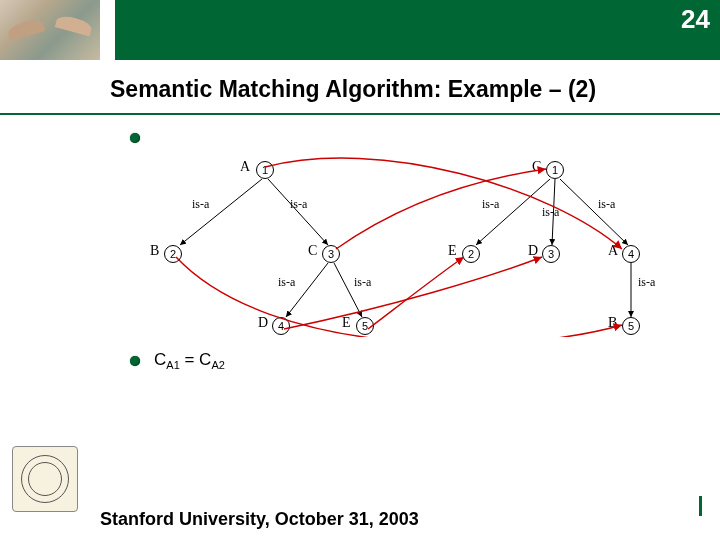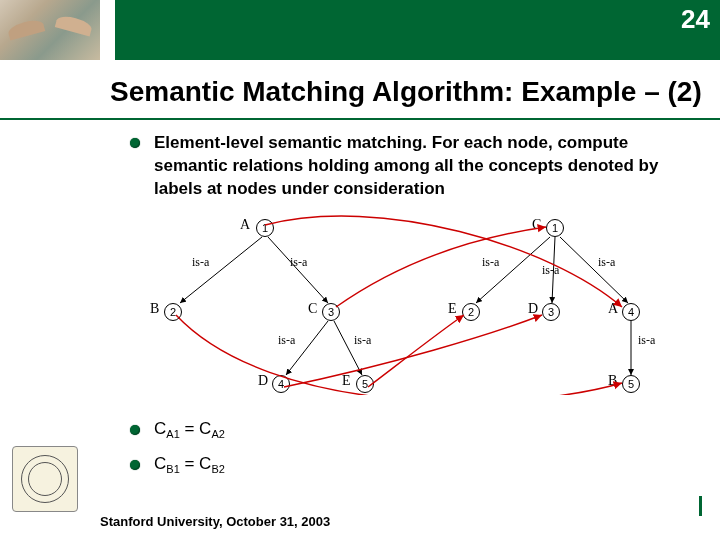--- a/index.html
+++ b/index.html
@@ -6,67 +6,66 @@
   body { width: 720px; height: 540px; font-family: Arial, Helvetica, sans-serif; background: #fff; position: relative; overflow: hidden; }
 
   .header-row { display: flex; height: 60px; gap: 15px; }
   .header-img { width: 100px; height: 60px; background: linear-gradient(135deg,#d4c8b6 0%,#b8a88e 30%,#8a9a8c 60%,#c8bba0 100%); position: relative; }
   .header-img::before { content:""; position:absolute; left:8px; top:22px; width:36px; height:14px; background:#c0a080; border-radius:50% 50% 0 0; transform:rotate(-15deg); }
   .header-img::after { content:""; position:absolute; right:8px; top:18px; width:36px; height:14px; background:#d0b090; border-radius:50% 50% 0 0; transform:rotate(15deg); }
   .header-bar { flex:1; background:#006633; position:relative; }
   .page-num { position:absolute; top:4px; right:10px; color:#fff; font-size:26px; font-weight:bold; }
 
   .title-row { padding: 16px 18px 10px 110px; border-bottom: 2px solid #006633; margin-bottom: 8px; }
-  .title-row h1 { font-size:28px; font-weight:bold; color:#000; white-space:nowrap; }
+  .title-row h1 { font-size:23px; font-weight:bold; color:#000; white-space:nowrap; }
 
   .content { position: relative; }
 
   .bullet-main { display:flex; padding: 4px 40px 0 130px; }
   .bullet-dot { width:10px; height:10px; background:#006633; border-radius:50%; margin-top:6px; margin-right:14px; flex-shrink:0; box-shadow: inset -1px -1px 1px rgba(0,0,0,.3), 0 0 1px #004020; }
   .bullet-main p { font-size:17px; font-weight:bold; line-height:1.35; }
 
   .diagram { position: relative; height: 180px; margin: 14px 40px 8px 150px; }
   .node { position:absolute; width:18px; height:18px; border:1px solid #000; border-radius:50%; text-align:center; font-size:11px; line-height:16px; background:#fff; }
   .lbl { position:absolute; font-size:14px; font-family:"Times New Roman", serif; }
   .isa { position:absolute; font-size:12px; font-family:"Times New Roman", serif; }
   svg.edges { position:absolute; left:0; top:0; width:100%; height:100%; pointer-events:none; }
 
   .eq-list { padding: 2px 0 0 130px; }
-  .eq-item { display:flex; align-items:center; margin: 14px 0; }
+  .eq-item { display:flex; align-items:center; margin: 3px 0; }
   .eq-item .bullet-dot { margin-top:0; }
   .eq-text { font-size:17px; font-family:Arial; }
   .eq-text sub { font-size:11px; }
 
   .seal { position:absolute; left:12px; bottom:28px; width:66px; height:66px; border:1px solid #888; border-radius:4px; background:#f6f2df; display:flex; align-items:center; justify-content:center; }
   .seal-inner { width:48px; height:48px; border:1px solid #555; border-radius:50%; position:relative; }
   .seal-inner::before { content:""; position:absolute; inset:6px; border:1px solid #555; border-radius:50%; }
 
   .footer { position:absolute; left:100px; bottom:10px; right:18px; }
-  .footer-txt { font-size:13px; font-weight:bold; }
+  .footer-txt { font-size:18px; font-weight:bold; }
   .footer-line { position:absolute; right:0; bottom:14px; width:3px; height:20px; background:#006633; }
 </style>
 </head>
 <body>
 
 <div class="header-row">
   <div class="header-img"></div>
   <div class="header-bar">
     <div class="page-num">24</div>
   </div>
 </div>
 
 <div class="title-row">
   <h1>Semantic Matching Algorithm: Example – (2)</h1>
 </div>
 
 <div class="content">
 
   <div class="bullet-main">
     <span class="bullet-dot"></span>
-    <p>Element-level semantic matching. For each node, compute semantic relations holding among all the concepts denoted by labels at nodes under consideration</p>
   </div>
 
   <div class="diagram">
 
     <div class="lbl" style="left:90px; top:2px;">A</div>
     <div class="node" style="left:106px; top:4px;">1</div>
 
     <div class="lbl" style="left:0px; top:86px;">B</div>
     <div class="node" style="left:14px; top:88px;">2</div>
 
@@ -129,24 +128,20 @@
       <path d="M134,172 C 240,150 340,120 392,100" stroke="#cc0000" fill="none" stroke-width="1.4" marker-end="url(#ahr)"></path>
       <path d="M218,172 C 260,140 296,112 314,100" stroke="#cc0000" fill="none" stroke-width="1.4" marker-end="url(#ahr)"></path>
     </svg>
   </div>
 
   <div class="eq-list">
       <div class="eq-item">
         <span class="bullet-dot"></span>
         <span class="eq-text">C<sub>A</sub><sub>1</sub> = C<sub>A</sub><sub>2</sub></span>
       </div>
-      <div class="eq-item">
-        <span class="bullet-dot"></span>
-        <span class="eq-text">C<sub>B</sub><sub>1</sub> = C<sub>B</sub><sub>2</sub></span>
-      </div>
     </div>
 
 </div>
 
 <div class="seal">
     <div class="seal-inner"></div>
   </div>
 
 <div class="footer">
   <span class="footer-txt">Stanford University, October 31, 2003</span>

